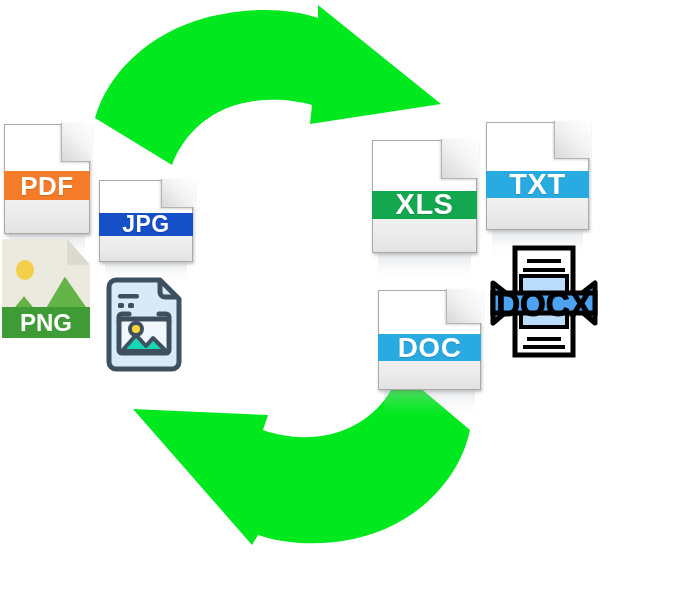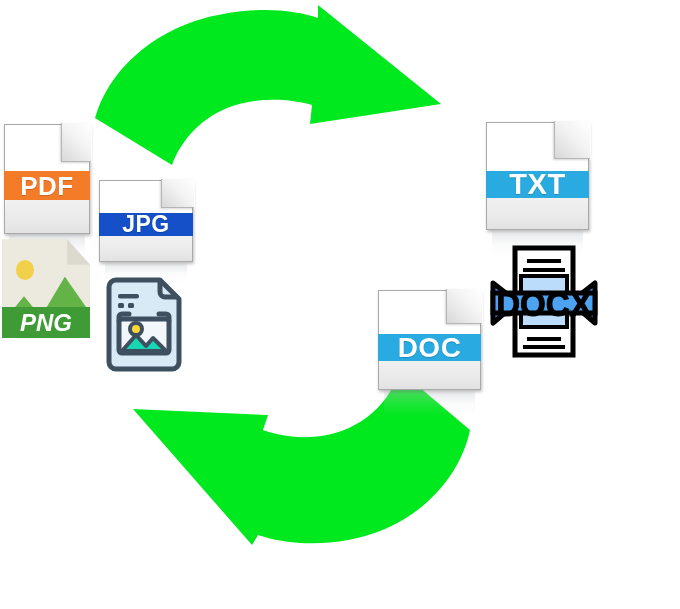--- a/index.html
+++ b/index.html
@@ -155,21 +155,20 @@
     background: #3f9b35;
     display: flex;
     align-items: center;
     justify-content: center;
     z-index: 5;
   }
   .pngicon .banner .lbl {
     color: #ffffff;
     font-weight: bold;
     line-height: 1;
-    font-style: italic;
   }
 
   
   .imgdoc { position: absolute; }
 
   
   .docx { position: absolute; }
 </style>
 </head>
 <body>
@@ -242,20 +241,29 @@
       <rect x="15" y="26" width="6" height="5" rx="1.5" fill="#3e5060"></rect>
       <rect x="25" y="26" width="6" height="5" rx="1.5" fill="#3e5060"></rect>
       <path d="M16 44 h10 M16 44 v-4 a3 3 0 0 1 3 -3 h7" fill="none" stroke="#3e5060" stroke-width="5" stroke-linecap="round"></path>
       <path d="M66 44 v-4 a3 3 0 0 0 -3 -3 h-7" fill="none" stroke="#3e5060" stroke-width="5" stroke-linecap="round"></path>
       <rect x="16" y="42" width="50" height="34" rx="3" fill="#f2f7fb" stroke="#3e5060" stroke-width="5"></rect>
       <circle cx="33" cy="52" r="6" fill="#ffd633" stroke="#3e5060" stroke-width="4"></circle>
       <path d="M19 74 l14 -16 l10 11 l7 -8 l13 13 z" fill="#16d6b4" stroke="#3e5060" stroke-width="4" stroke-linejoin="round"></path>
     </svg>
   </div>
 
+  <div class="fileicon" style="left:372px; top:140px; width:105px; height:113px;">
+    <div class="sheet"></div>
+    <div class="corner-cut"></div>
+    <div class="fold"></div>
+    <div class="band" style="background:#13a750; top:45%; height:25%;">
+      <span class="lbl" style="font-size:29px;">XLS</span>
+    </div>
+    <div class="reflection"></div>
+  </div>
 
   <div class="fileicon" style="left:486px; top:122px; width:103px; height:108px;">
     <div class="sheet"></div>
     <div class="corner-cut"></div>
     <div class="fold"></div>
     <div class="band" style="background:#29abe2; top:45%; height:25%;">
       <span class="lbl" style="font-size:29px;">TXT</span>
     </div>
     <div class="reflection"></div>
   </div>

